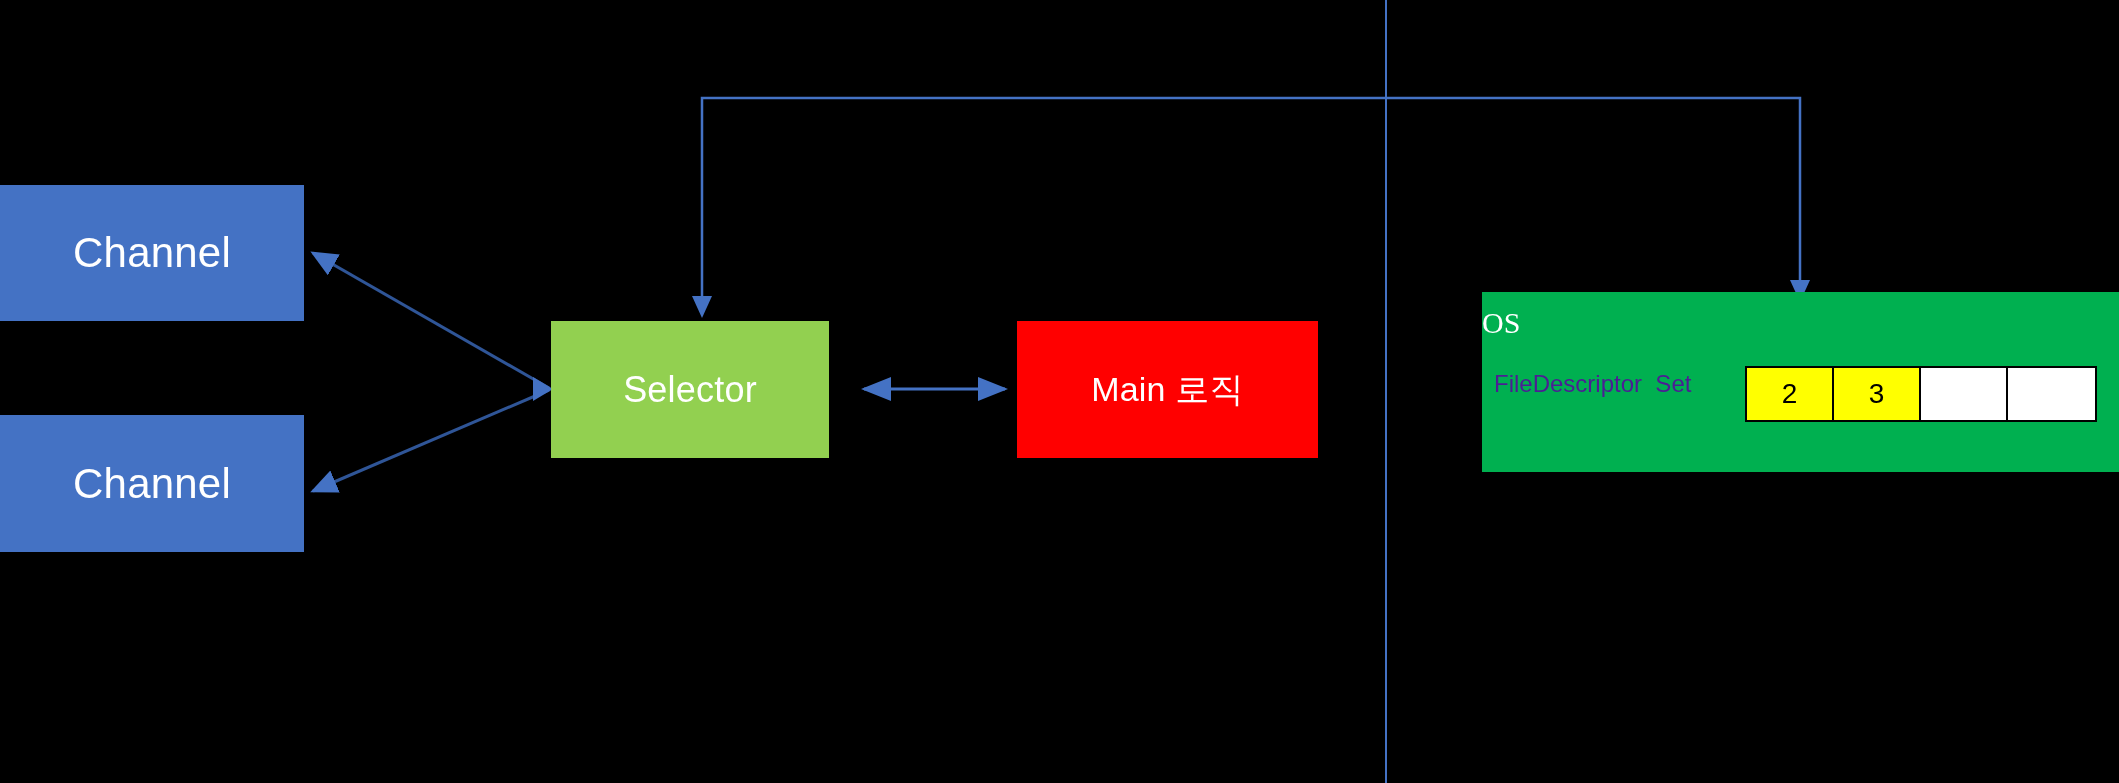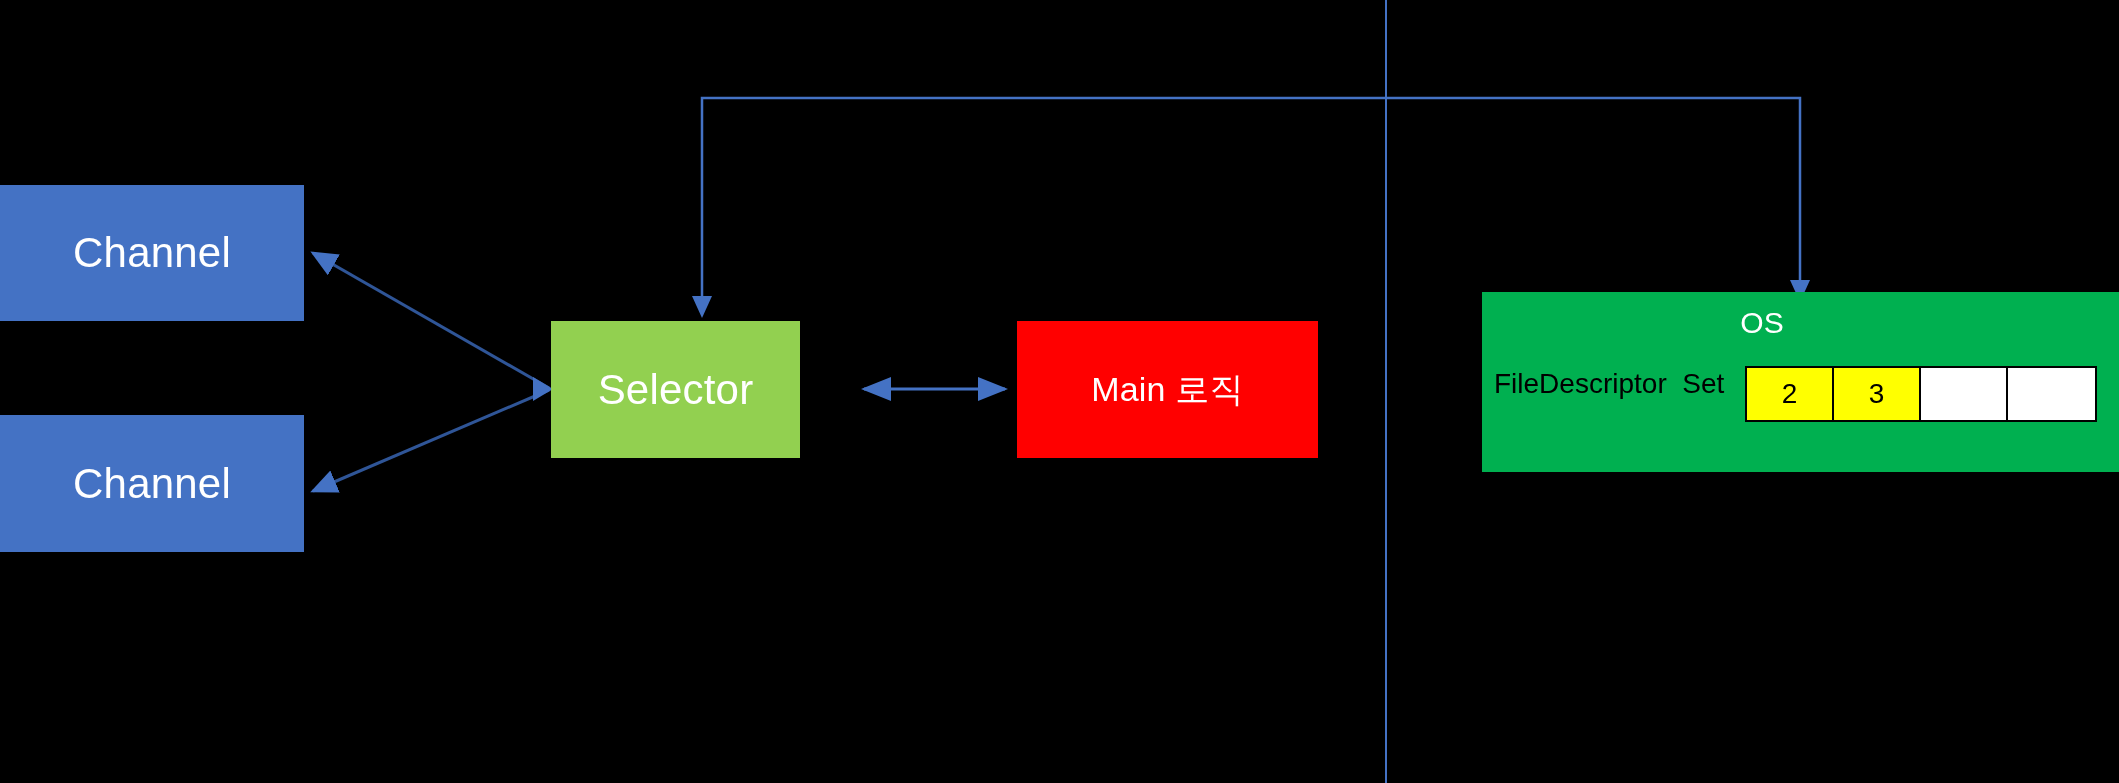--- a/index.html
+++ b/index.html
@@ -41,24 +41,24 @@
     left: 0px;
     top: 415px;
     width: 304px;
     height: 137px;
     background: #4472C4;
     font-size: 42px;
   }
   #selector-box {
     left: 551px;
     top: 321px;
-    width: 249px;
+    width: 278px;
     height: 137px;
     background: #92D050;
-    font-size: 42px;
+    font-size: 36px;
   }
   #main-logic-box {
     left: 1017px;
     top: 321px;
     width: 301px;
     height: 137px;
     background: #FF0000;
     font-size: 34px;
   }
   #os-box {
@@ -67,31 +67,32 @@
     top: 292px;
     width: 637px;
     height: 180px;
     background: #00B050;
   }
   #os-label {
     position: absolute;
     left: 0;
     top: 14px;
     width: 560px;
-    text-align: center;
+    text-align: left;
     color: #FFFFFF;
     font-size: 30px;
     line-height: 34px;
+    font-family: Liberation Serif, serif;
   }
   #fd-label {
     position: absolute;
     left: 12px;
     top: 75px;
-    color: #000000;
-    font-size: 28px;
+    color: #4c1d95;
+    font-size: 24px;
     line-height: 34px;
     white-space: pre;
   }
   #fd-set {
     position: absolute;
     left: 263px;
     top: 74px;
     display: flex;
     border: 2px solid #000000;
     box-sizing: border-box;

